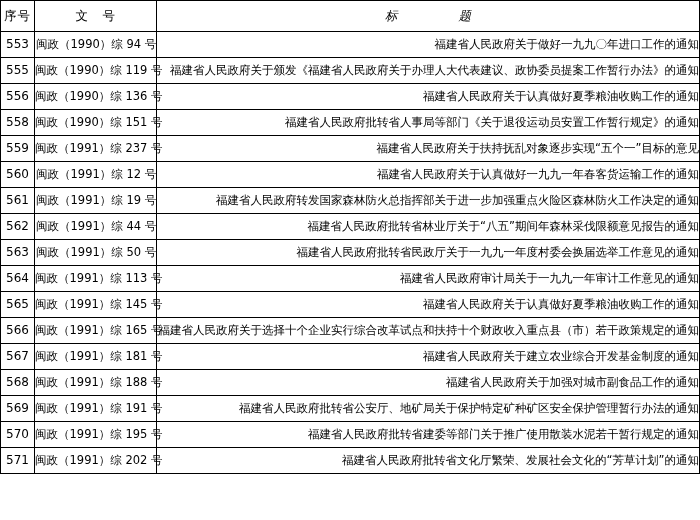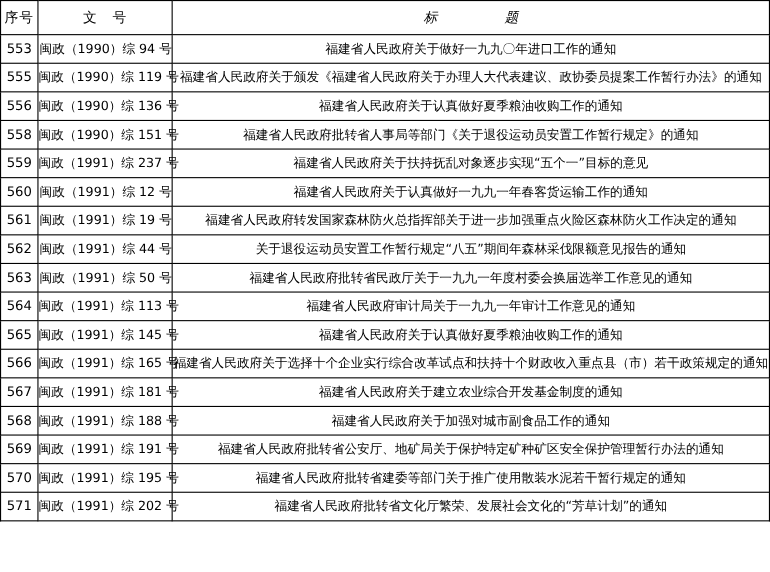--- a/index.html
+++ b/index.html
@@ -50,21 +50,21 @@
     text-align: center;
     font-size: 12px;
   }
   td.c-num {
     text-align: right;
     padding-left: 3px;
     font-size: 11.5px;
     white-space: nowrap;
   }
   td.c-title {
-    text-align: center;
+    text-align: right;
     padding-left: 4px;
     font-size: 11.5px;
     white-space: nowrap;
     overflow: hidden;
   }
 </style>
 </head>
 <body>
 
 <table id="doc-table">
@@ -112,21 +112,21 @@
         <td class="c-title">福建省人民政府关于认真做好一九九一年春客货运输工作的通知</td>
       </tr>
       <tr>
         <td class="c-seq">561</td>
         <td class="c-num">闽政（1991）综 19 号</td>
         <td class="c-title">福建省人民政府转发国家森林防火总指挥部关于进一步加强重点火险区森林防火工作决定的通知</td>
       </tr>
       <tr>
         <td class="c-seq">562</td>
         <td class="c-num">闽政（1991）综 44 号</td>
-        <td class="c-title">关于退役运动员安置工作暂行规定“八五”期间年森林采伐限额意见报告的通知</td>
+        <td class="c-title">福建省人民政府批转省林业厅关于“八五”期间年森林采伐限额意见报告的通知</td>
       </tr>
       <tr>
         <td class="c-seq">563</td>
         <td class="c-num">闽政（1991）综 50 号</td>
         <td class="c-title">福建省人民政府批转省民政厅关于一九九一年度村委会换届选举工作意见的通知</td>
       </tr>
       <tr>
         <td class="c-seq">564</td>
         <td class="c-num">闽政（1991）综 113 号</td>
         <td class="c-title">福建省人民政府审计局关于一九九一年审计工作意见的通知</td>

